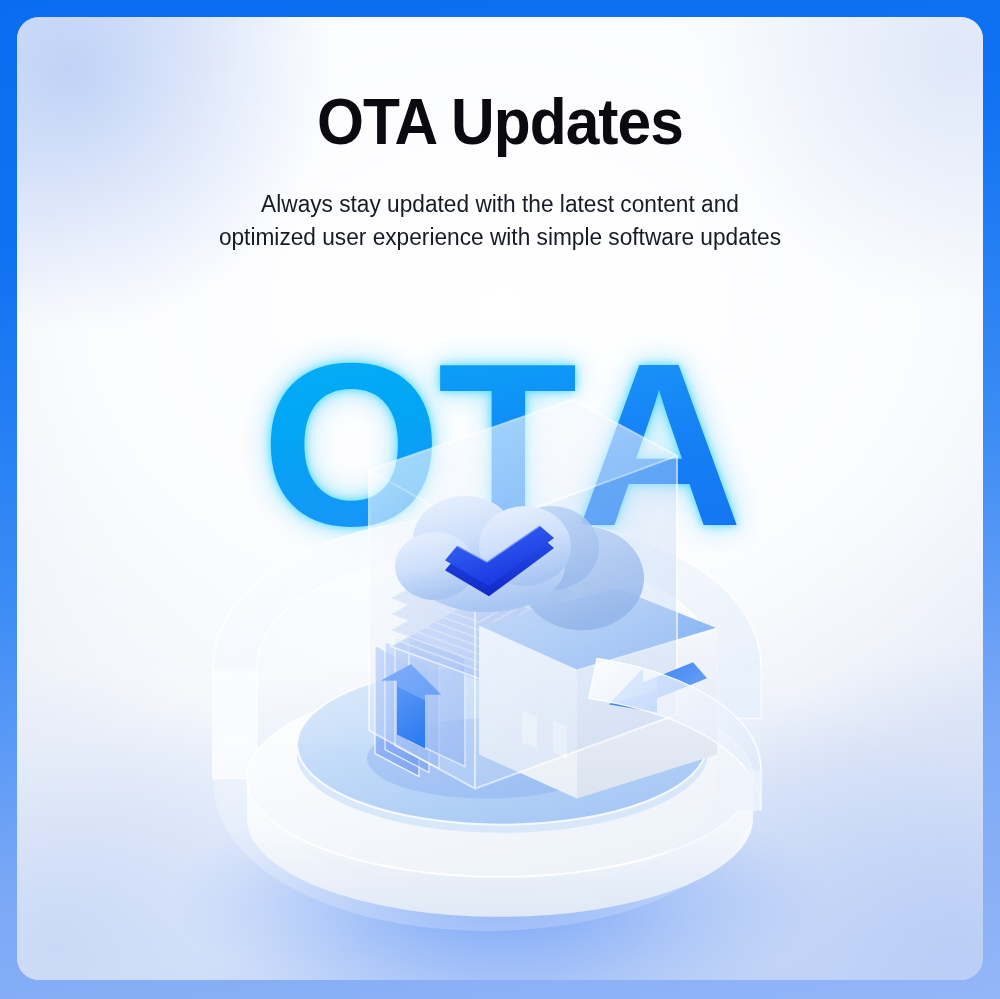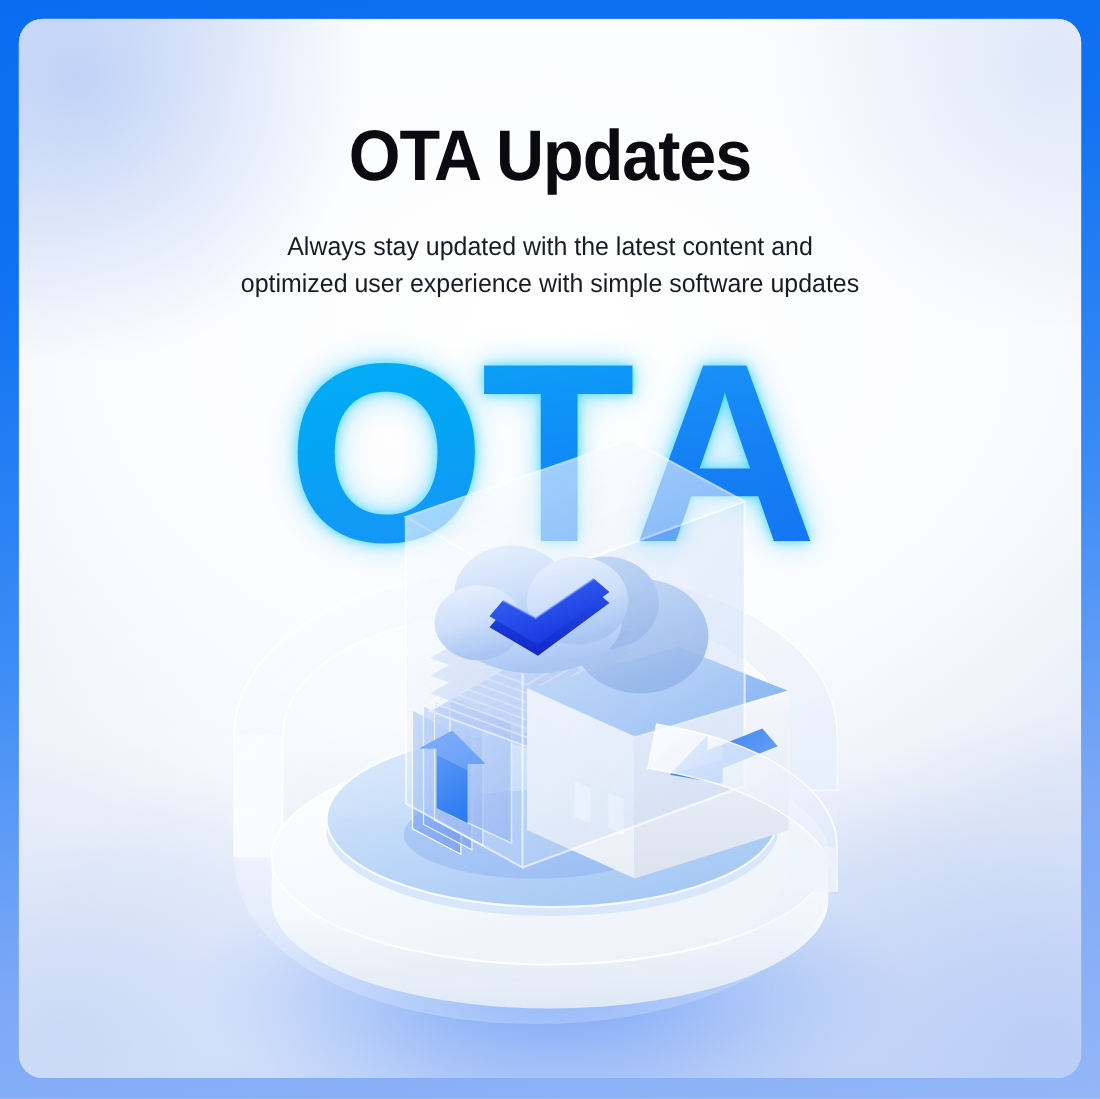--- a/index.html
+++ b/index.html
@@ -41,21 +41,21 @@
   #tint-tl { left:-40px; top:-30px; width:380px; height:340px;
              background:radial-gradient(circle at 25% 25%, rgba(176,199,245,.75), rgba(176,199,245,0) 68%); }
   #tint-tr { right:-60px; top:-40px; width:360px; height:320px;
              background:radial-gradient(circle at 75% 25%, rgba(206,220,246,.60), rgba(206,220,246,0) 70%); }
   #tint-bl { left:-60px; bottom:-40px; width:380px; height:360px;
              background:radial-gradient(circle at 25% 80%, rgba(190,208,244,.70), rgba(190,208,244,0) 70%); }
   #tint-br { right:-60px; bottom:-50px; width:400px; height:380px;
              background:radial-gradient(circle at 78% 80%, rgba(175,198,246,.72), rgba(175,198,246,0) 70%); }
 
   
-  #headings { position:absolute; left:0; right:0; top:0; z-index:40; text-align:center;margin-top:20px; }
+  #headings { position:absolute; left:0; right:0; top:0; z-index:40; text-align:center; }
   #title {
     margin-top:72px;
     font-size:65px;
     font-weight:700;
     letter-spacing:-1px;
     color:#0a0a10;
     line-height:1;
     transform:scaleX(.93);
     text-shadow:0 1px 1px rgba(255,255,255,.6);
   }
@@ -64,21 +64,21 @@
     font-size:23.5px;
     font-weight:400;
     color:#171b24;
     line-height:1.42;
     transform:scaleX(.965);
   }
 
   
   #bigota {
     position:absolute;
-    left:0; right:0; top:280px;
+    left:0; right:0; top:312px;
     text-align:center;
     z-index:10;
     font-size:232px;
     font-weight:700;
     line-height:1;
     letter-spacing:-4px;
     white-space:nowrap;
   }
   #bigota span { display:inline-block; }
   .ota-o {

